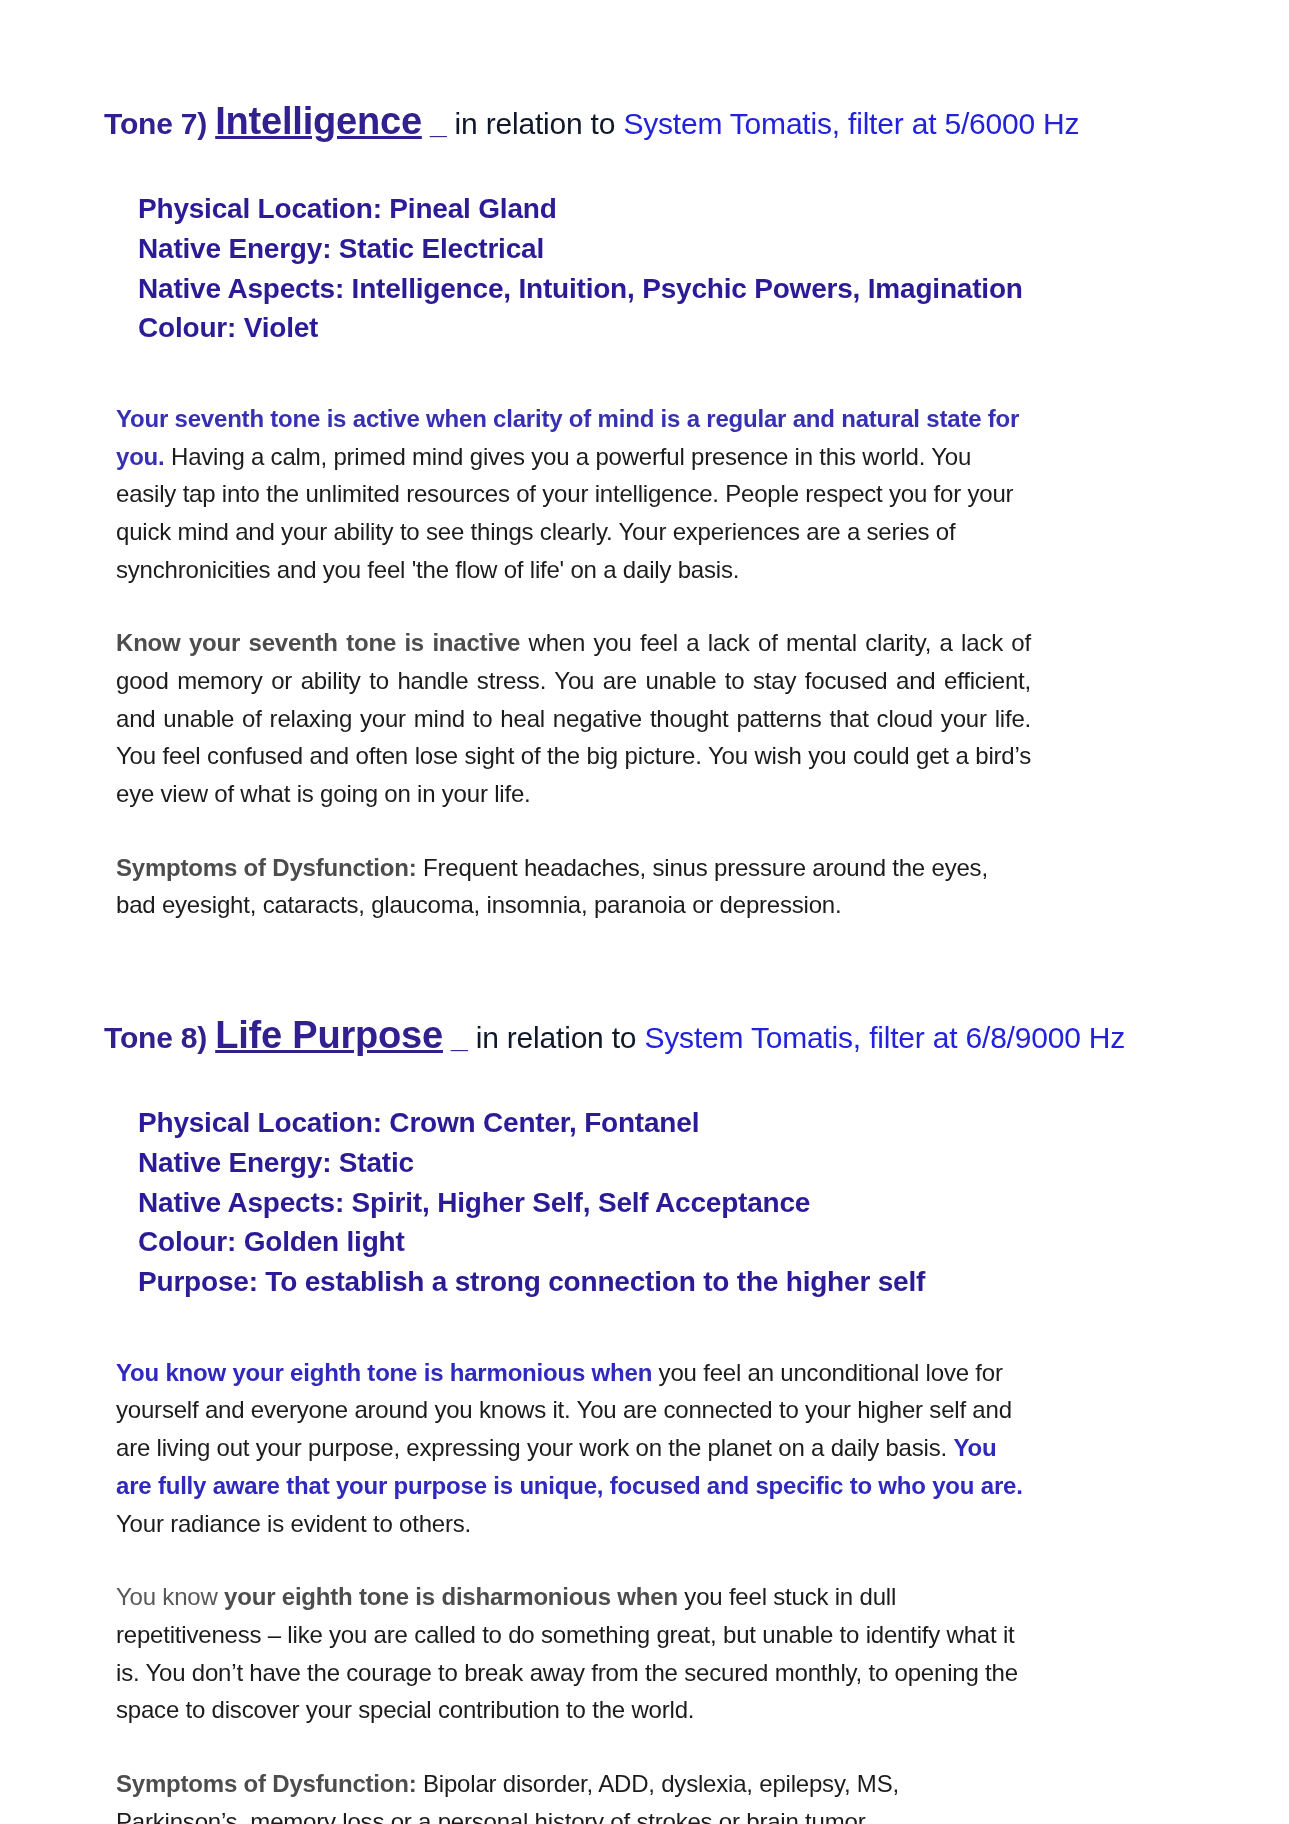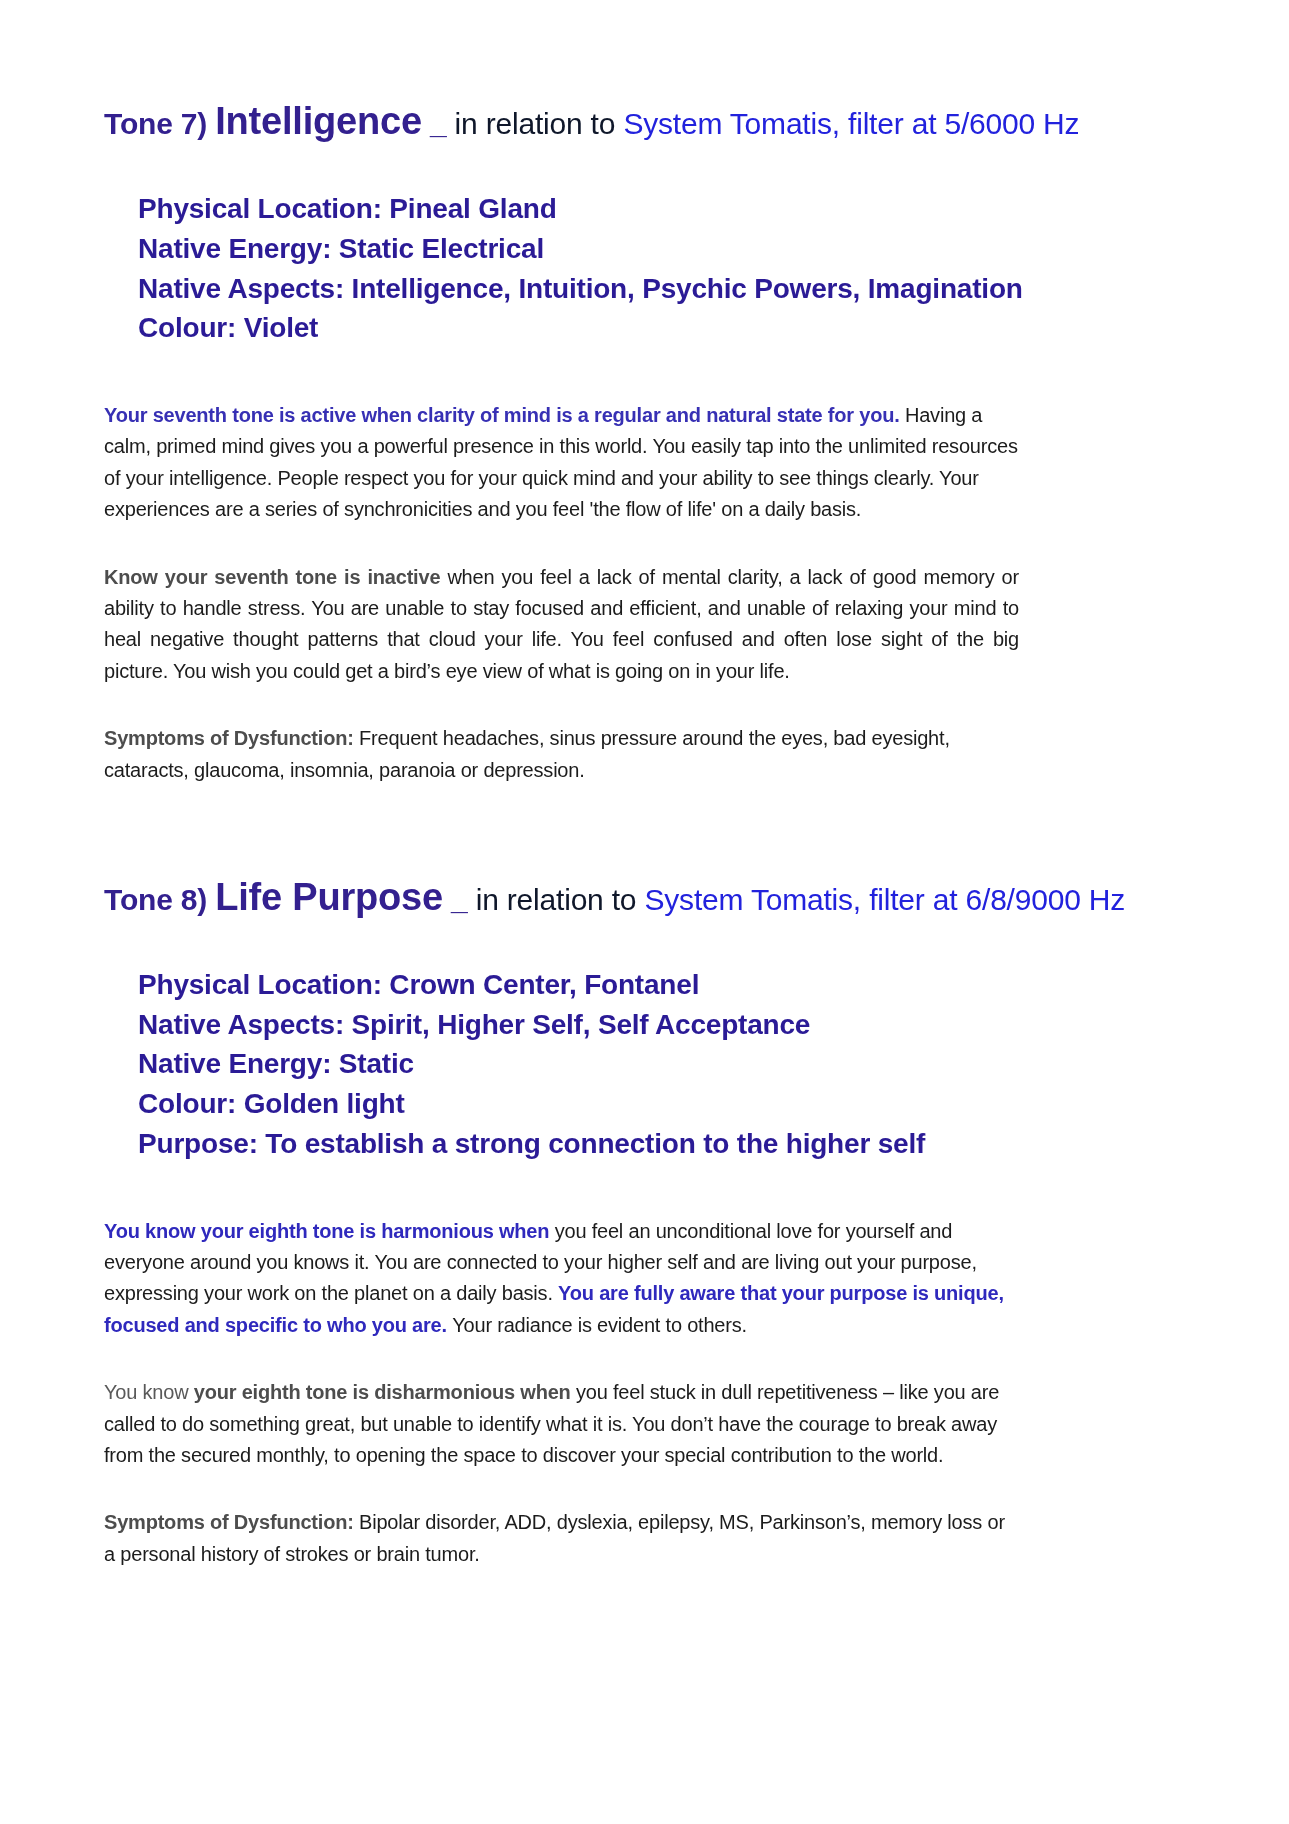--- a/index.html
+++ b/index.html
@@ -21,42 +21,42 @@
   .content { width: 990px; }
 
   
   .section-heading {
     white-space: nowrap;
     font-size: 30px;
     margin: 0 0 46px 0;
     letter-spacing: -0.2px;
   }
   .tone-label   { color: #33208f; font-weight: bold; text-align: center; }
-  .tone-name    { color: #33208f; font-weight: bold; font-size: 38px; }
+  .tone-name    { color: #33208f; font-weight: bold; font-size: 38px; text-decoration: underline; }
   .tone-sep     { color: #33208f; font-weight: bold; }
   .relation     { color: #0f172a; font-weight: normal; }
   .relation-sys { color: #2222dd; font-weight: normal; }
 
   
   .attributes {
     margin: 0 0 52px 34px;
     font-size: 28px;
     font-weight: bold;
     color: #2b1b96;
     line-height: 1.42;
     letter-spacing: -0.2px;
   }
   .attr-line { white-space: nowrap; }
 
   
   .para {
     width: 915px;
-    font-size: 20px;
+    font-size: 24px;
     line-height: 1.57;
-    margin: 0 0 36px 0;
+    margin: 0 0 36px 12px;
     color: #1c1c1c;
     letter-spacing: -0.2px;
   }
   .para.justified { text-align: justify; }
   .lead-blue   { color: #3730b4; font-weight: bold; }
   .lead-blue2  { color: #2f29bd; font-weight: bold; }
   .lead-gray   { color: #4d4d4d; font-weight: bold; }
   .intro-gray  { color: #595959; font-weight: normal; }
 
   .section-gap { height: 54px; }
@@ -84,22 +84,22 @@
       <p class="para"><span class="lead-gray">Symptoms of Dysfunction: </span><span>Frequent headaches, sinus pressure around the eyes, bad eyesight, cataracts, glaucoma, insomnia, paranoia or depression.</span></p>
     </div>
 
     <div class="section-gap"></div>
 
     <div>
       <h1 class="section-heading"><span class="tone-label">Tone 8) </span><span class="tone-name">Life Purpose</span><span class="tone-sep"> _ </span><span class="relation">in relation to </span><span class="relation-sys">System Tomatis, filter at 6/8/9000 Hz</span></h1>
 
       <div class="attributes">
         <div class="attr-line">Physical Location: Crown Center, Fontanel</div>
+        <div class="attr-line">Native Energy: Static</div>
         <div class="attr-line">Native Aspects: Spirit, Higher Self, Self Acceptance</div>
-        <div class="attr-line">Native Energy: Static</div>
         <div class="attr-line">Colour:  Golden light</div>
         <div class="attr-line">Purpose: To establish a strong connection to the higher self</div>
       </div>
 
       <p class="para"><span class="lead-blue2">You know your eighth tone is harmonious when </span><span>you feel an unconditional love for yourself and everyone around you knows it. You are connected to your higher self and are living out your purpose, expressing your work on the planet on a daily basis. </span><span class="lead-blue2">You are fully aware that your purpose is unique, focused and specific to who you are. </span><span>Your radiance is evident to others.</span></p>
 
       <p class="para"><span class="intro-gray">You know </span><span class="lead-gray">your eighth tone is disharmonious when </span><span>you feel stuck in dull repetitiveness – like you are called to do something great, but unable to identify what it is. You don’t have the courage to break away from the secured monthly, to opening the space to discover your special contribution to the world.</span></p>
 
       <p class="para"><span class="lead-gray">Symptoms of Dysfunction: </span><span>Bipolar disorder, ADD, dyslexia, epilepsy, MS, Parkinson’s, memory loss or a personal history of strokes or brain tumor.</span></p>
     </div>

